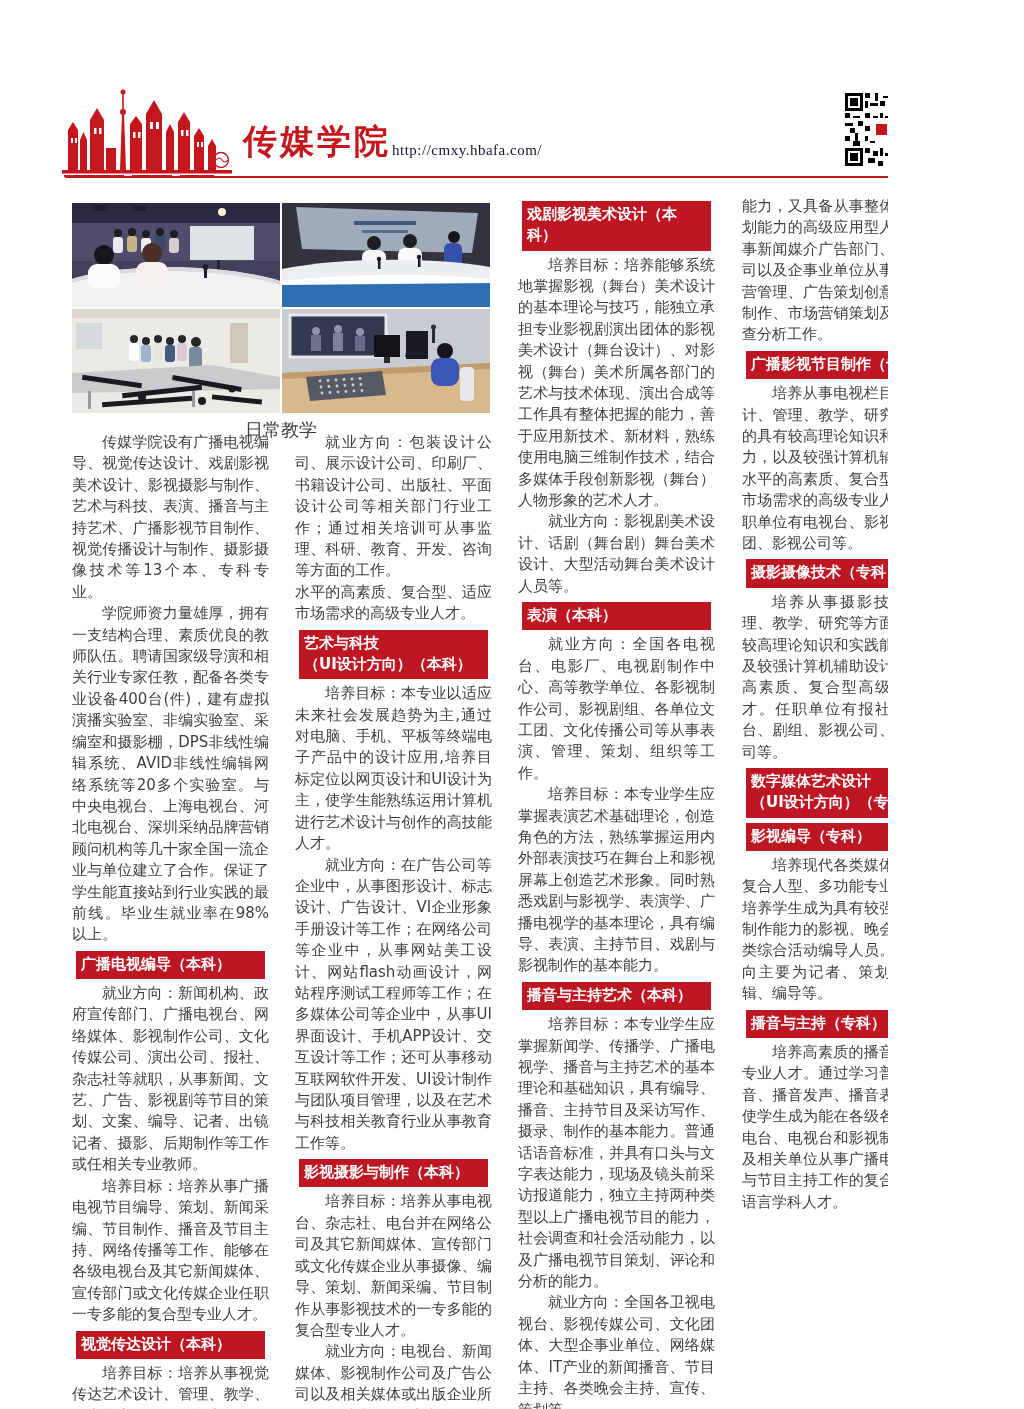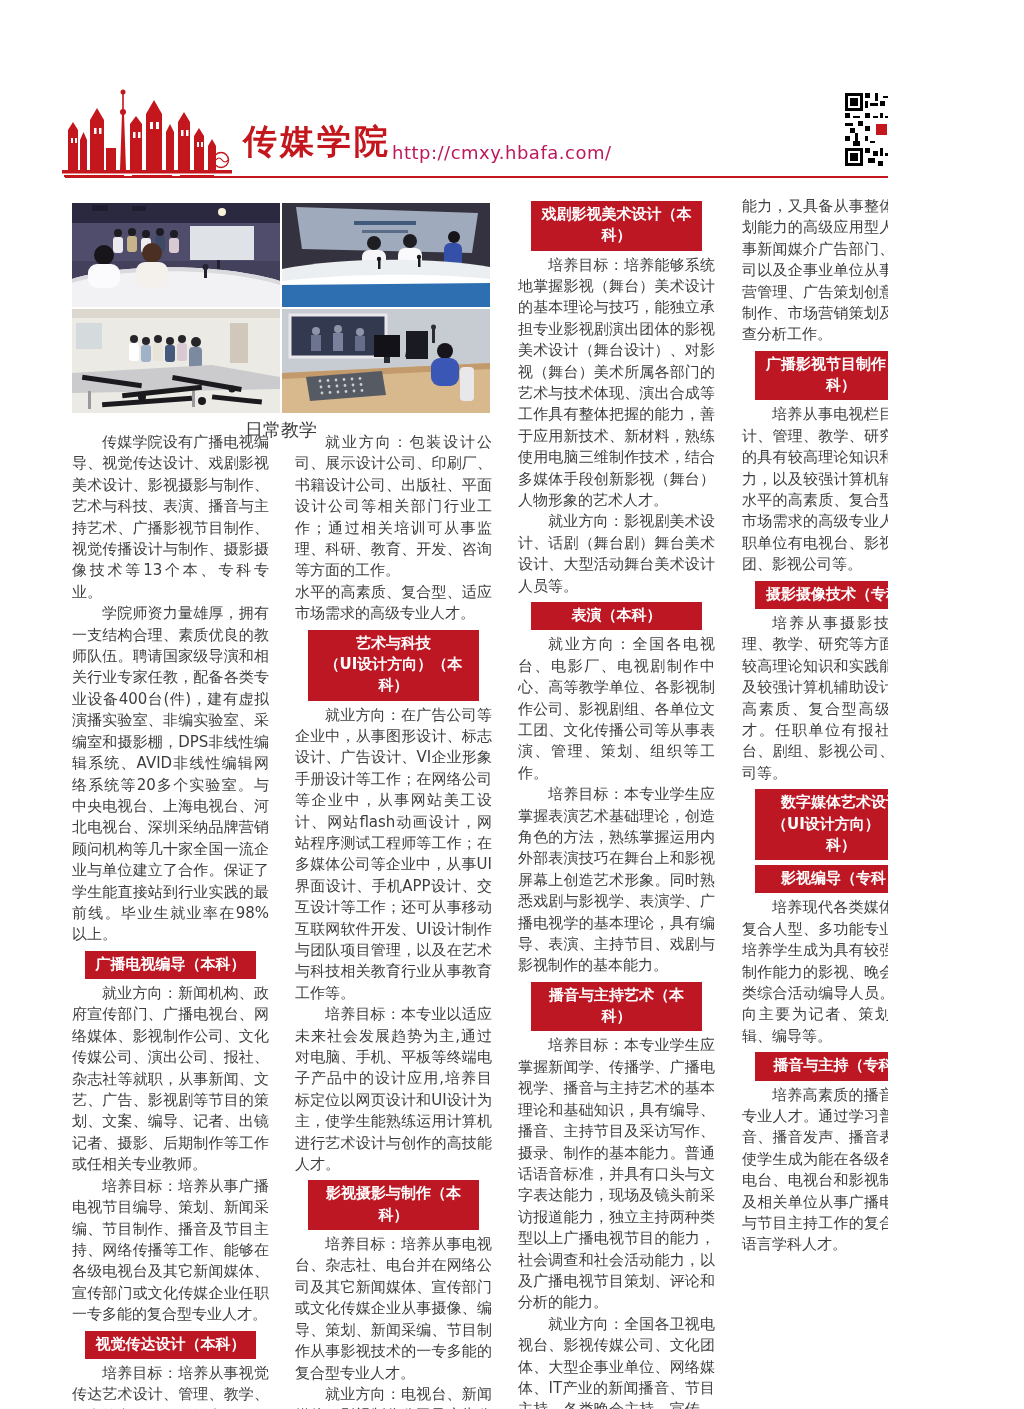--- a/index.html
+++ b/index.html
@@ -2,38 +2,38 @@
 <html><head>
 <meta charset="utf-8">
 <style>
   html,body{margin:0;padding:0;background:#ffffff;}
   .page{position:relative;width:888px;height:1409px;background:#fff;overflow:hidden;
         font-family:"DejaVu Sans","Liberation Sans",sans-serif;}
   
   .castle{position:absolute;left:62px;top:84px;}
   .page-title{position:absolute;left:243px;top:124px;margin:0;font-size:34px;font-weight:bold;
               color:#c3161d;letter-spacing:3px;line-height:1;}
-  .url{position:absolute;left:392px;top:142px;font-size:18px;color:#be185d;letter-spacing:.5px;}
+  .url{position:absolute;left:392px;top:142px;font-size:15px;color:#0f172a;letter-spacing:.5px;font-family:Liberation Serif, serif;}
   .header-rule{position:absolute;left:65px;top:176px;width:875px;height:2px;background:#c3161d;}
   .qr{position:absolute;left:845px;top:93px;}
   
   .photos{position:absolute;left:72px;top:203px;width:418px;}
   .photo-grid{display:grid;grid-template-columns:208px 208px;grid-gap:2px;}
   .photo-grid svg{display:block;}
   .caption{text-align:center;font-size:18px;color:#3d3d3d;margin-top:5px;}
   
   .col{position:absolute;width:197px;color:#3e3e3e;font-size:15px;line-height:21.4px;}
   #col1{left:72px;top:432px;}
   #col2{left:295px;top:432px;}
   #col3{left:518px;top:196px;}
   #col4{left:742px;top:196px;width:198px;}
   .para{margin:0;text-align:justify;text-indent:2em;}
   .no-indent{text-indent:0;}
   .sec-header{background:#bd1723;color:#fff;font-size:15px;font-weight:bold;line-height:1.42;
-              padding:3px 5px 4px;margin:5px 13px 4px;white-space:pre-line;text-align:center;}
+              padding:3px 5px 4px;margin:5px 4px 4px;white-space:pre-line;}
 </style>
 </head>
 <body>
 
 <div class="page">
 
   <svg class="castle" width="170" height="95" viewBox="0 0 170 95">
     <g fill="#c3161d">
       <polygon points="6,86 6,46 11,38 16,46 16,86"></polygon>
       <rect x="18" y="56" width="7" height="30"></rect>
@@ -287,22 +287,22 @@
     <p class="para">培养目标：培养从事广播电视节目编导、策划、新闻采编、节目制作、播音及节目主持、网络传播等工作、能够在各级电视台及其它新闻媒体、宣传部门或文化传媒企业任职一专多能的复合型专业人才。</p>
     <h3 class="sec-header">视觉传达设计（本科）</h3>
     <p class="para">培养目标：培养从事视觉传达艺术设计、管理、教学、研究等方面的具有较高理论知识和实践能力及较强计算机辅助设计</p>
   </div>
 
   <div class="col" id="col2">
     <p class="para">就业方向：包装设计公司、展示设计公司、印刷厂、书籍设计公司、出版社、平面设计公司等相关部门行业工作；通过相关培训可从事监理、科研、教育、开发、咨询等方面的工作。</p>
     <p class="para no-indent">水平的高素质、复合型、适应市场需求的高级专业人才。</p>
     <h3 class="sec-header">艺术与科技
 （UI设计方向）（本科）</h3>
+    <p class="para">培养目标：本专业以适应未来社会发展趋势为主,通过对电脑、手机、平板等终端电子产品中的设计应用,培养目标定位以网页设计和UI设计为主，使学生能熟练运用计算机进行艺术设计与创作的高技能人才。</p>
     <p class="para">就业方向：在广告公司等企业中，从事图形设计、标志设计、广告设计、VI企业形象手册设计等工作；在网络公司等企业中，从事网站美工设计、网站flash动画设计，网站程序测试工程师等工作；在多媒体公司等企业中，从事UI界面设计、手机APP设计、交互设计等工作；还可从事移动互联网软件开发、UI设计制作与团队项目管理，以及在艺术与科技相关教育行业从事教育工作等。</p>
-    <p class="para">培养目标：本专业以适应未来社会发展趋势为主,通过对电脑、手机、平板等终端电子产品中的设计应用,培养目标定位以网页设计和UI设计为主，使学生能熟练运用计算机进行艺术设计与创作的高技能人才。</p>
     <h3 class="sec-header">影视摄影与制作（本科）</h3>
     <p class="para">培养目标：培养从事电视台、杂志社、电台并在网络公司及其它新闻媒体、宣传部门或文化传媒企业从事摄像、编导、策划、新闻采编、节目制作从事影视技术的一专多能的复合型专业人才。</p>
     <p class="para">就业方向：电视台、新闻媒体、影视制作公司及广告公司以及相关媒体或出版企业所需要的电视栏目和频道的策划、编导、主持与制作等高级人才。</p>
   </div>
 
   <div class="col" id="col3">
     <h3 class="sec-header">戏剧影视美术设计（本科）</h3>
     <p class="para">培养目标：培养能够系统地掌握影视（舞台）美术设计的基本理论与技巧，能独立承担专业影视剧演出团体的影视美术设计（舞台设计）、对影视（舞台）美术所属各部门的艺术与技术体现、演出合成等工作具有整体把握的能力，善于应用新技术、新材料，熟练使用电脑三维制作技术，结合多媒体手段创新影视（舞台）人物形象的艺术人才。</p>
     <p class="para">就业方向：影视剧美术设计、话剧（舞台剧）舞台美术设计、大型活动舞台美术设计人员等。</p>
     <h3 class="sec-header">表演（本科）</h3>

